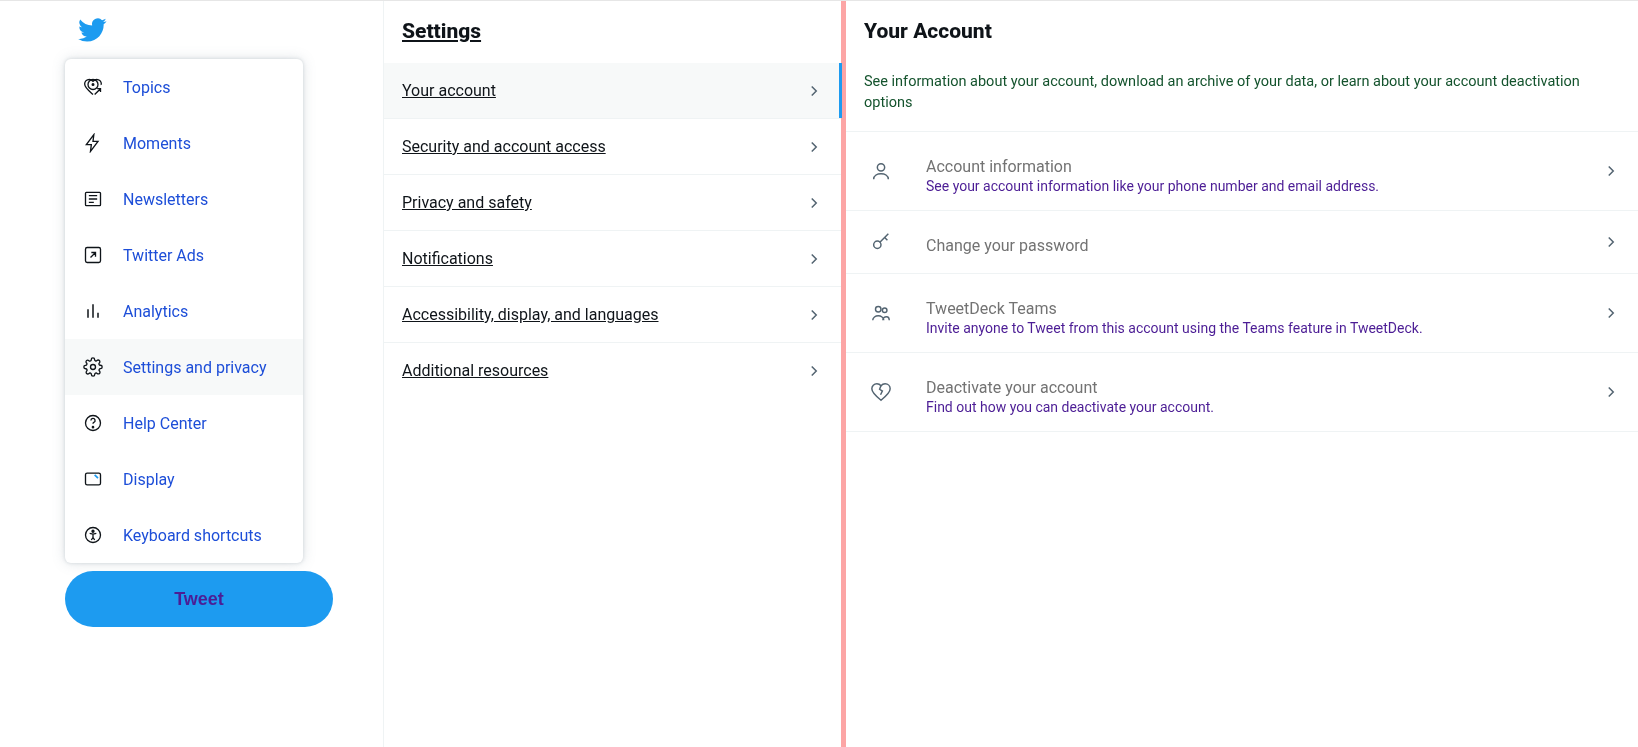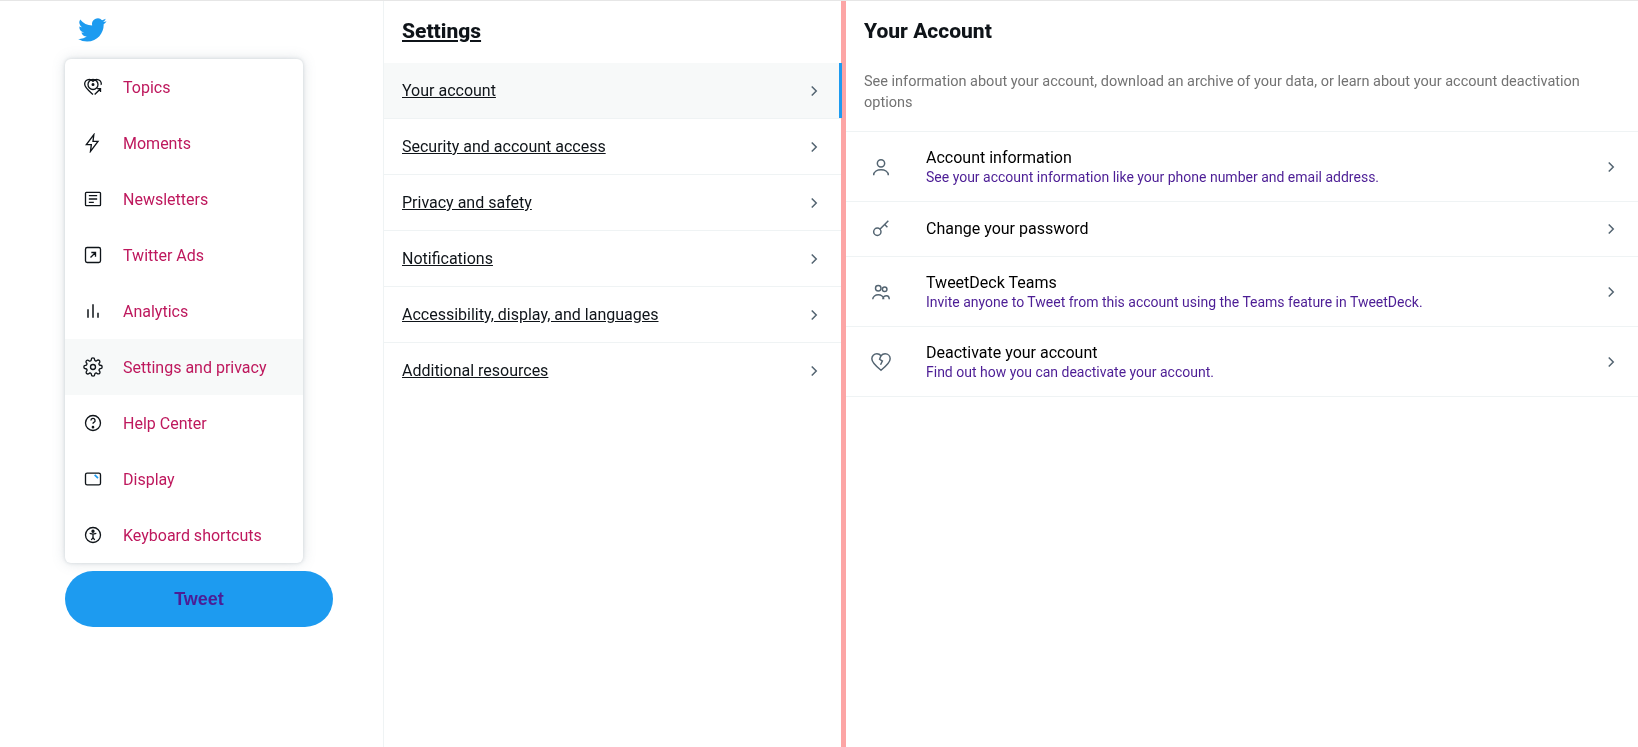--- a/index.html
+++ b/index.html
@@ -35,21 +35,21 @@
     width: 238px;
     margin-top: 10px;
     overflow: hidden;
   }
   .menu-item {
     display: flex;
     align-items: center;
     padding: 18px 18px;
     gap: 20px;
     font-size: 16px;
-    color: #be185d;
+    color: #1d4ed8;
     cursor: pointer;
   }
   .menu-item.active {
     background: #f7f9f9;
   }
   .menu-item .mi-icon {
     width: 20px;
     height: 20px;
     flex-shrink: 0;
     color: #0f1419;
@@ -116,21 +116,21 @@
   .col-right {
     flex: 1;
     padding-bottom: 20px;
   }
   .col-right h1 {
     font-size: 21px;
     font-weight: 800;
     padding: 18px 18px 20px 18px;
   }
   .section-desc {
-    color: #737373;
+    color: #14532d;
     font-size: 14.5px;
     padding: 8px 18px 18px 18px;
     line-height: 1.45;
     border-bottom: 1px solid #eff3f4;
   }
   .account-item {
     display: flex;
     align-items: center;
     padding: 16px 18px 16px 12px;
     gap: 22px;
@@ -143,22 +143,23 @@
     align-items: center;
     justify-content: center;
     color: #536471;
     flex-shrink: 0;
   }
   .account-item .ai-body {
     flex: 1;
   }
   .account-item .ai-title {
     font-size: 16px;
-    color: #000000;
+    color: #737373;
     margin-bottom: 2px;
+    margin-top: 9px;
   }
   .account-item .ai-sub {
     font-size: 14px;
     color: #4c1d95;
   }
   
   .annotation {
     position: absolute;
     pointer-events: none;
     z-index: 100;

